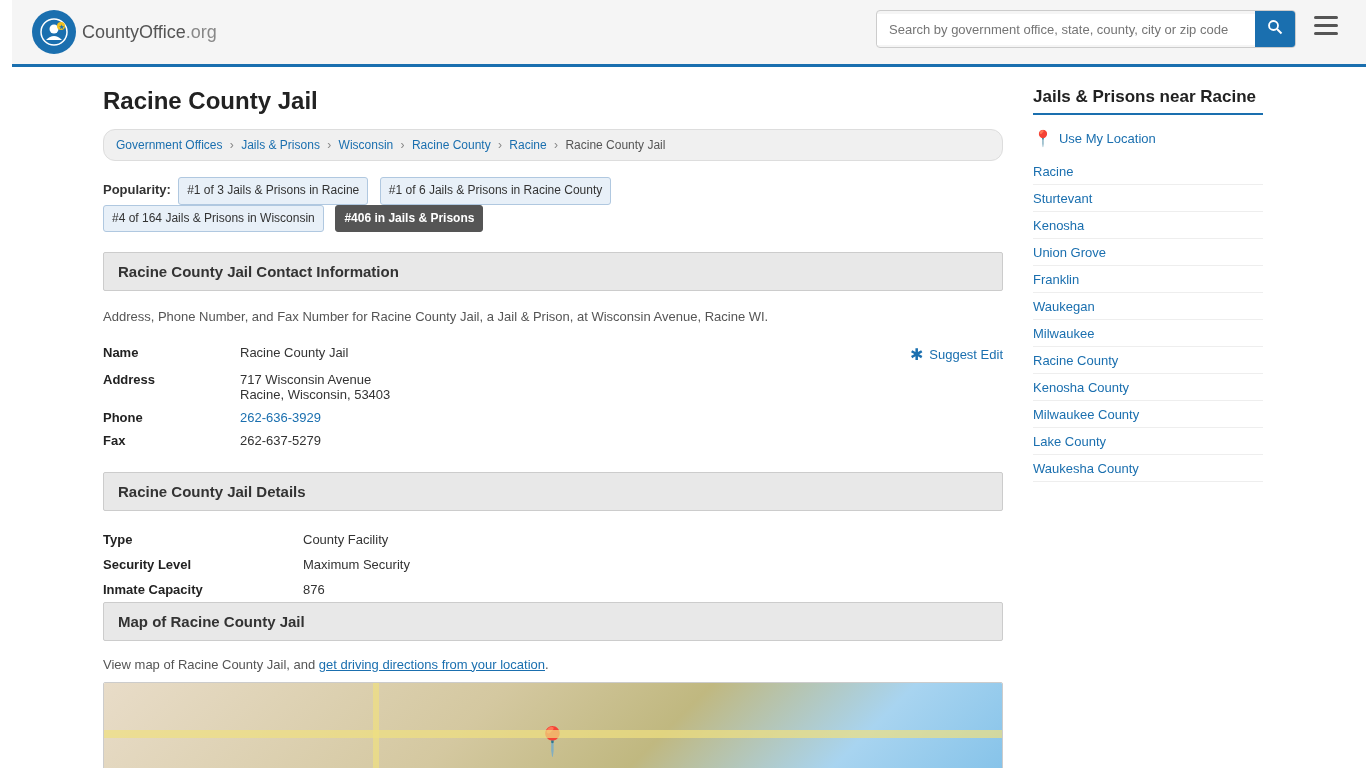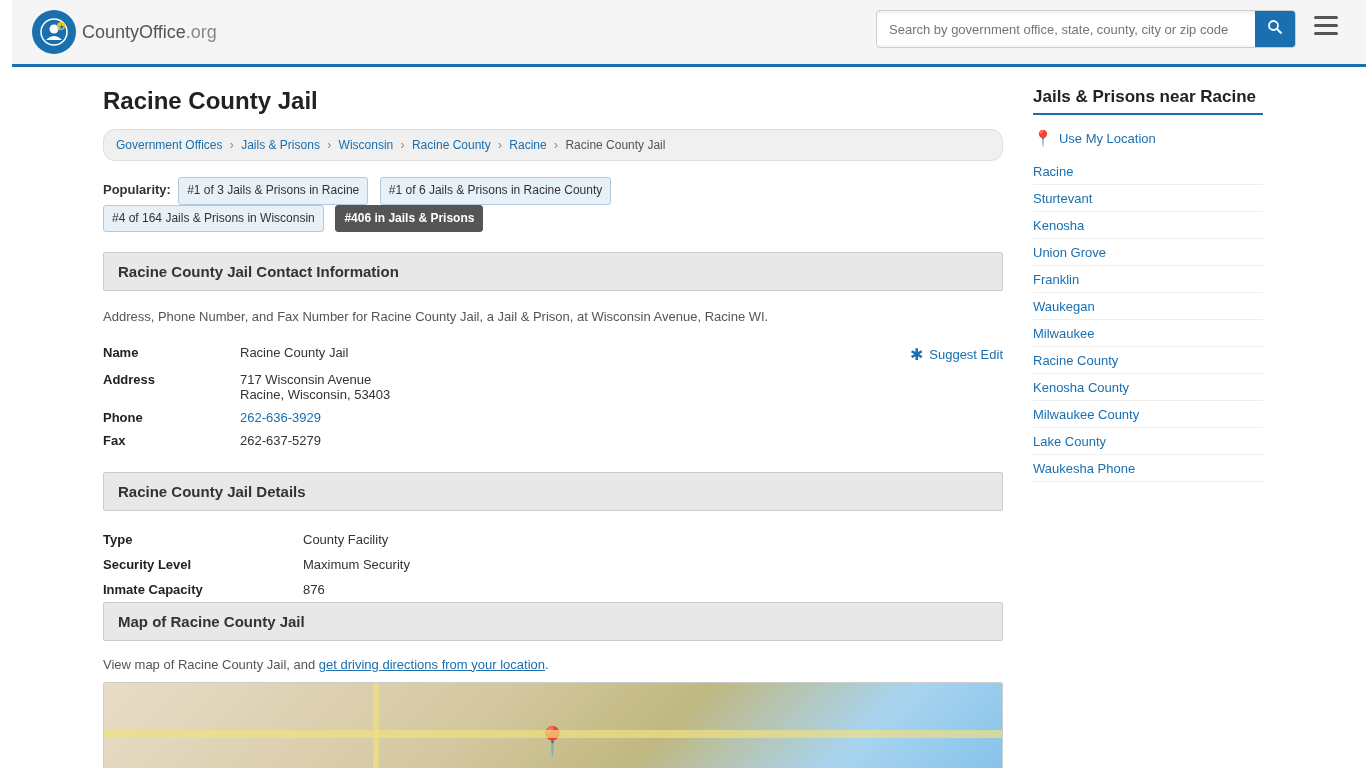--- a/index.html
+++ b/index.html
@@ -445,16 +445,16 @@
       <li><a href="#">Sturtevant</a></li>
       <li><a href="#">Kenosha</a></li>
       <li><a href="#">Union Grove</a></li>
       <li><a href="#">Franklin</a></li>
       <li><a href="#">Waukegan</a></li>
       <li><a href="#">Milwaukee</a></li>
       <li><a href="#">Racine County</a></li>
       <li><a href="#">Kenosha County</a></li>
       <li><a href="#">Milwaukee County</a></li>
       <li><a href="#">Lake County</a></li>
-      <li><a href="#">Waukesha Phone</a></li>
+      <li><a href="#">Waukesha County</a></li>
     </ul>
   </aside>
 </div>
 
 </body></html>

